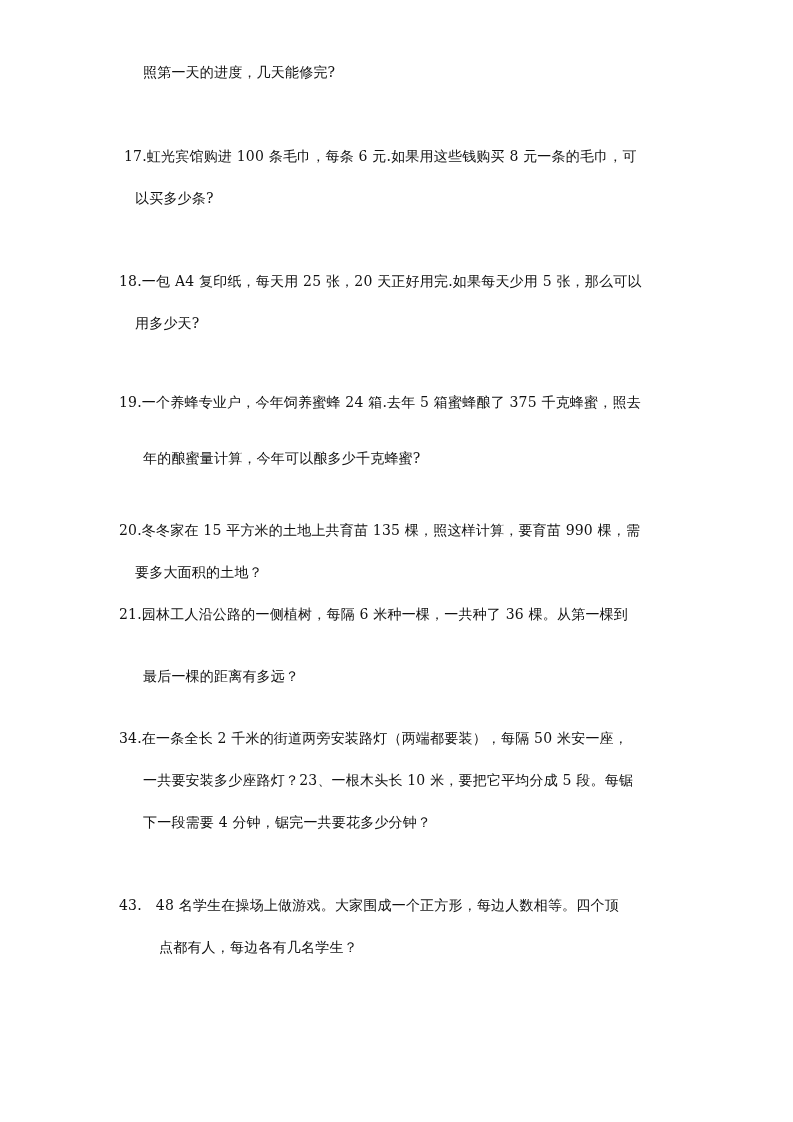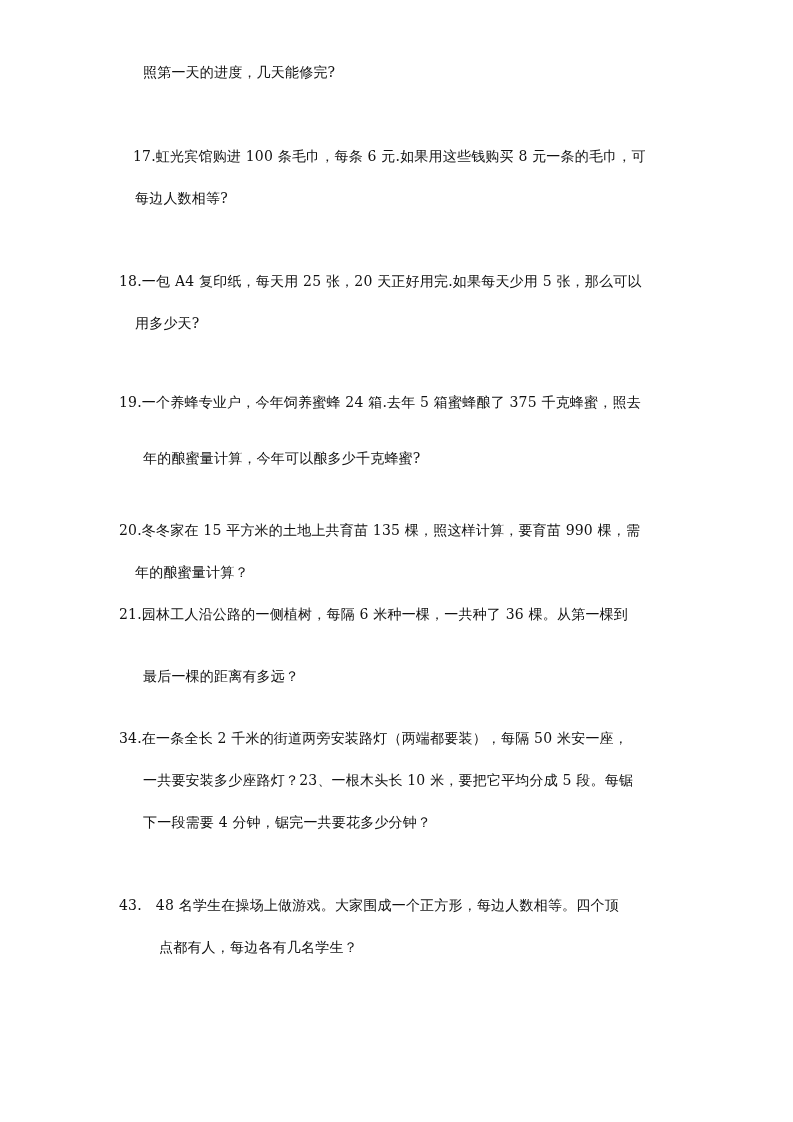--- a/index.html
+++ b/index.html
@@ -6,27 +6,27 @@
   body { width: 793px; height: 1122px; position: relative; overflow: hidden;
          font-family: "DejaVu Serif", "Liberation Serif", serif; color: #111; }
   .line { position: absolute; font-size: 14px; white-space: nowrap; letter-spacing: 0.2px; line-height: 20px; }
 </style>
 </head>
 <body>
 
 <div id="page"></div>
 
 <div class="line" style="left:143px;top:62px">照第一天的进度，几天能修完?</div>
-<div class="line" style="left:133px;top:146px">17.虹光宾馆购进 100 条毛巾，每条 6 元.如果用这些钱购买 8 元一条的毛巾，可</div>
-<div class="line" style="left:135px;top:188px">每边人数相等?</div>
+<div class="line" style="left:124px;top:146px">17.虹光宾馆购进 100 条毛巾，每条 6 元.如果用这些钱购买 8 元一条的毛巾，可</div>
+<div class="line" style="left:135px;top:188px">以买多少条?</div>
 <div class="line" style="left:119px;top:271px">18.一包 A4 复印纸，每天用 25 张，20 天正好用完.如果每天少用 5 张，那么可以</div>
 <div class="line" style="left:135px;top:313px">用多少天?</div>
 <div class="line" style="left:119px;top:392px">19.一个养蜂专业户，今年饲养蜜蜂 24 箱.去年 5 箱蜜蜂酿了 375 千克蜂蜜，照去</div>
 <div class="line" style="left:143px;top:448px">年的酿蜜量计算，今年可以酿多少千克蜂蜜?</div>
 <div class="line" style="left:119px;top:520px">20.冬冬家在 15 平方米的土地上共育苗 135 棵，照这样计算，要育苗 990 棵，需</div>
-<div class="line" style="left:135px;top:562px">年的酿蜜量计算？</div>
+<div class="line" style="left:135px;top:562px">要多大面积的土地？</div>
 <div class="line" style="left:119px;top:604px">21.园林工人沿公路的一侧植树，每隔 6 米种一棵，一共种了 36 棵。从第一棵到</div>
 <div class="line" style="left:143px;top:666px">最后一棵的距离有多远？</div>
 <div class="line" style="left:119px;top:728px">34.在一条全长 2 千米的街道两旁安装路灯（两端都要装），每隔 50 米安一座，</div>
 <div class="line" style="left:143px;top:770px">一共要安装多少座路灯？23、一根木头长 10 米，要把它平均分成 5 段。每锯</div>
 <div class="line" style="left:143px;top:812px">下一段需要 4 分钟，锯完一共要花多少分钟？</div>
 <div class="line" style="left:119px;top:895px;white-space:pre">43.   48 名学生在操场上做游戏。大家围成一个正方形，每边人数相等。四个顶</div>
 <div class="line" style="left:159px;top:937px">点都有人，每边各有几名学生？</div>
 
 </body></html>

